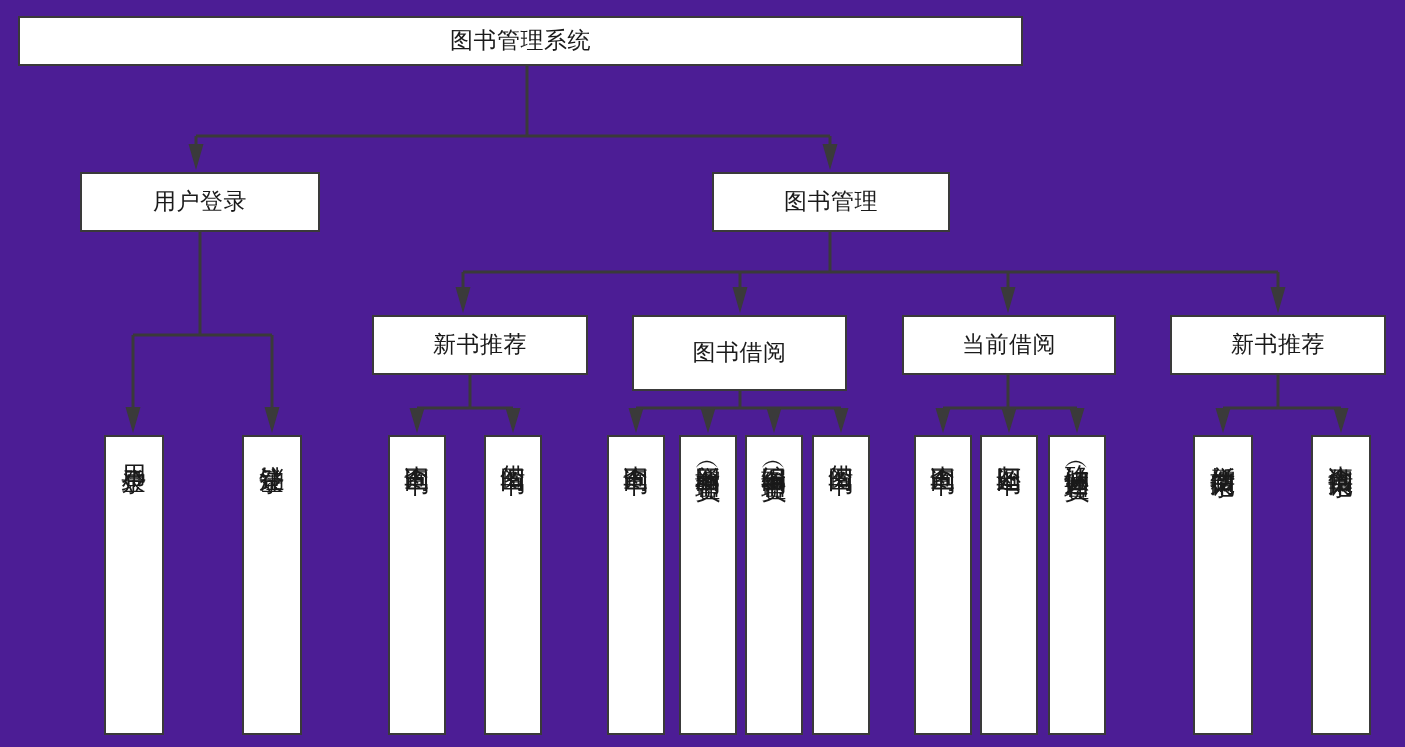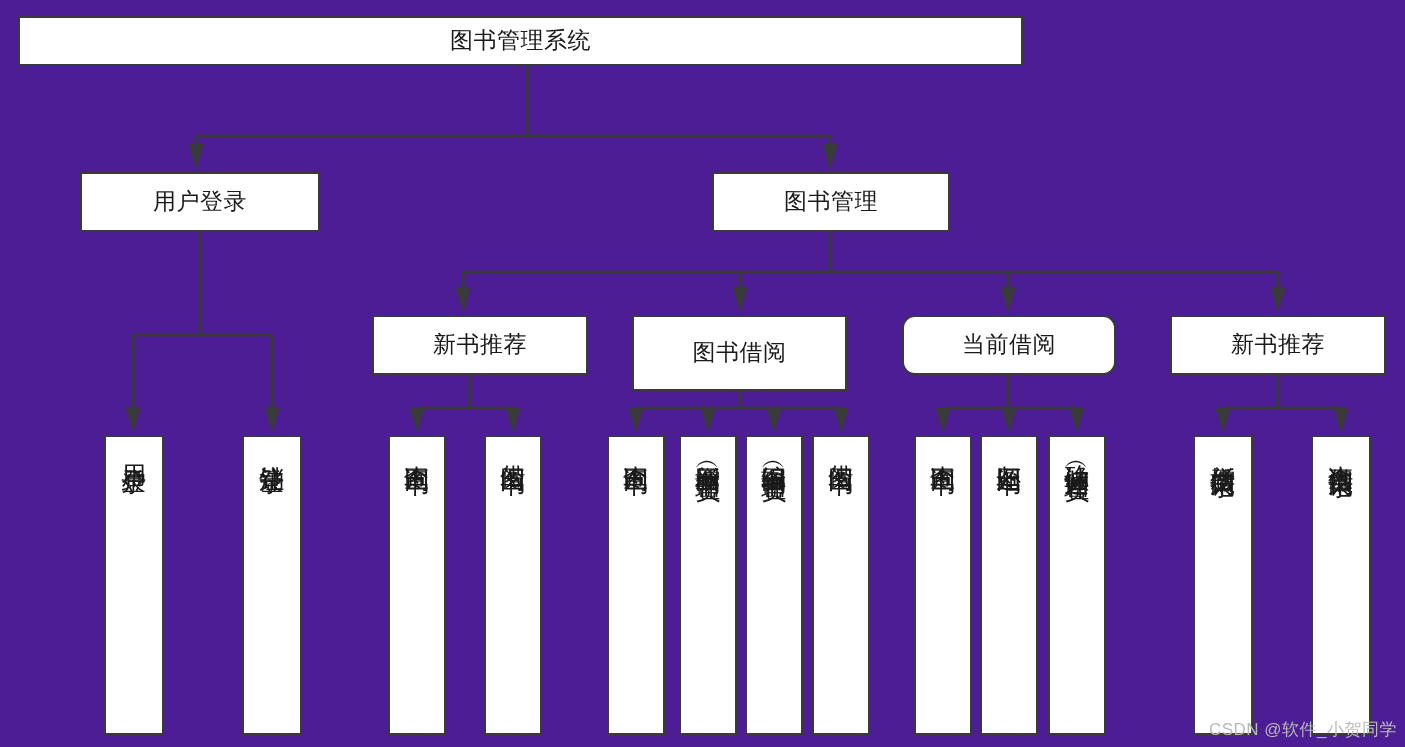--- a/index.html
+++ b/index.html
@@ -200,21 +200,21 @@
       </div>
       <div class="node vertical" style="left: 679px; top: 435px; width: 58px; height: 300px;">
         <span class="node-label">新增图书（管理员）</span>
       </div>
       <div class="node vertical" style="left: 745px; top: 435px; width: 58px; height: 300px;">
         <span class="node-label">编辑图书（管理员）</span>
       </div>
       <div class="node vertical" style="left: 812px; top: 435px; width: 58px; height: 300px;">
         <span class="node-label">借阅图书</span>
       </div>
-      <div class="node horizontal" style="left: 902px; top: 315px; width: 214px; height: 60px; border-radius: 13px;">
+      <div class="node horizontal" style="left: 902px; top: 315px; width: 214px; height: 60px;">
         <span class="node-label">当前借阅</span>
       </div>
       <div class="node vertical" style="left: 914px; top: 435px; width: 58px; height: 300px;">
         <span class="node-label">查询图书</span>
       </div>
       <div class="node vertical" style="left: 980px; top: 435px; width: 58px; height: 300px;">
         <span class="node-label">归还图书</span>
       </div>
       <div class="node vertical" style="left: 1048px; top: 435px; width: 58px; height: 300px;">
         <span class="node-label">确认归还（管理员）</span>
@@ -223,14 +223,13 @@
         <span class="node-label">新书推荐</span>
       </div>
       <div class="node vertical" style="left: 1193px; top: 435px; width: 60px; height: 300px;">
         <span class="node-label">新增借阅记录</span>
       </div>
       <div class="node vertical" style="left: 1311px; top: 435px; width: 60px; height: 300px;">
         <span class="node-label">查询借阅记录</span>
       </div>
     </div>
 
-  <div id="watermark">CSDN @软件_小贺同学</div>
 </div>
 
 </body></html>

